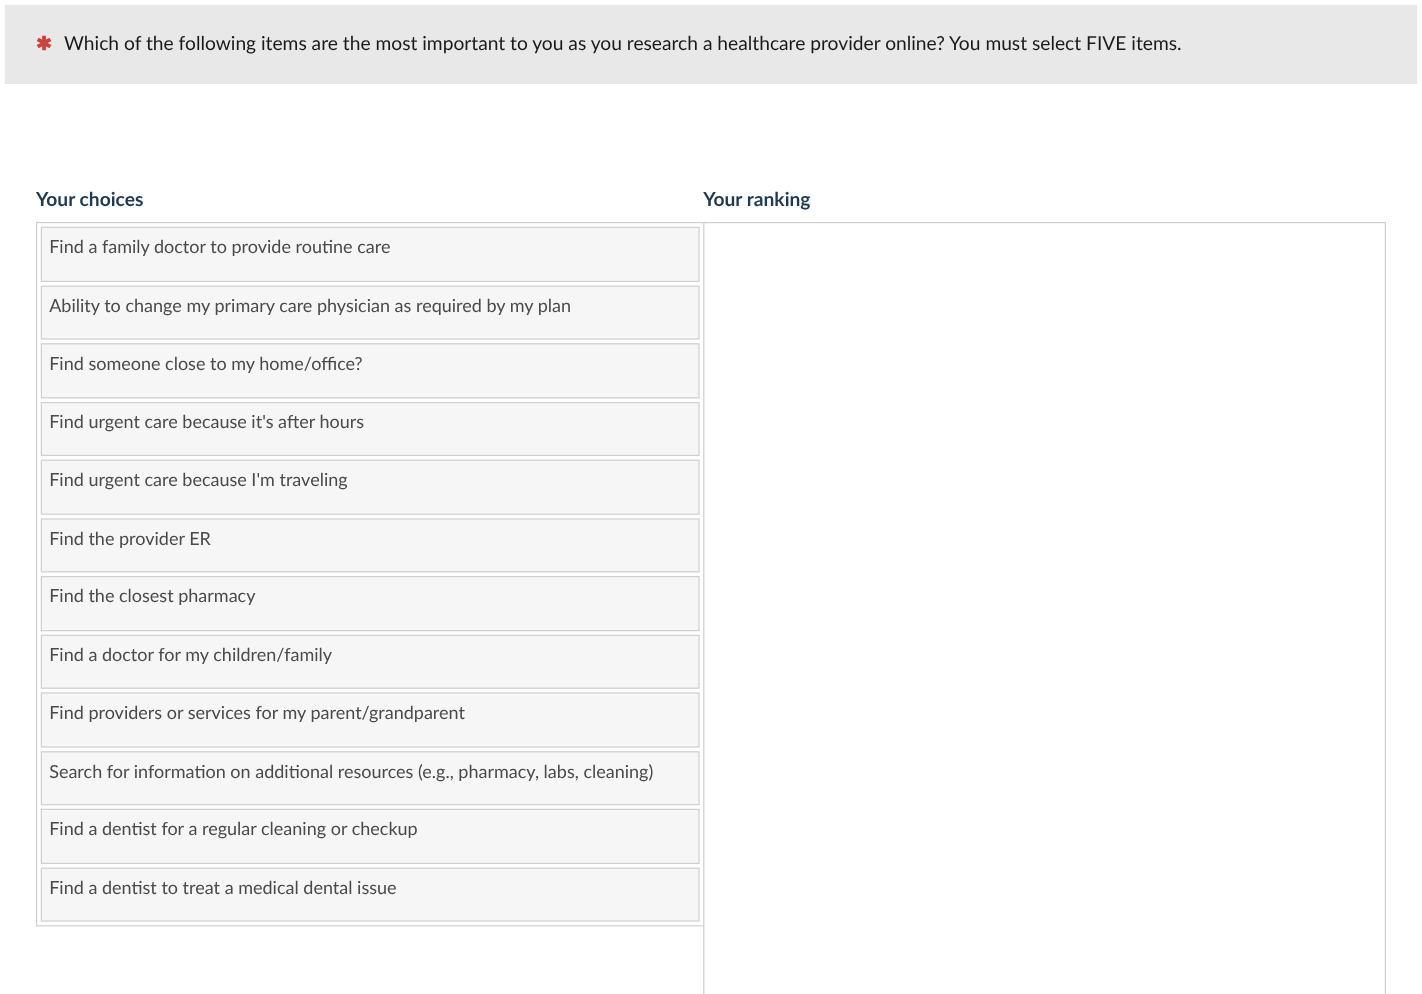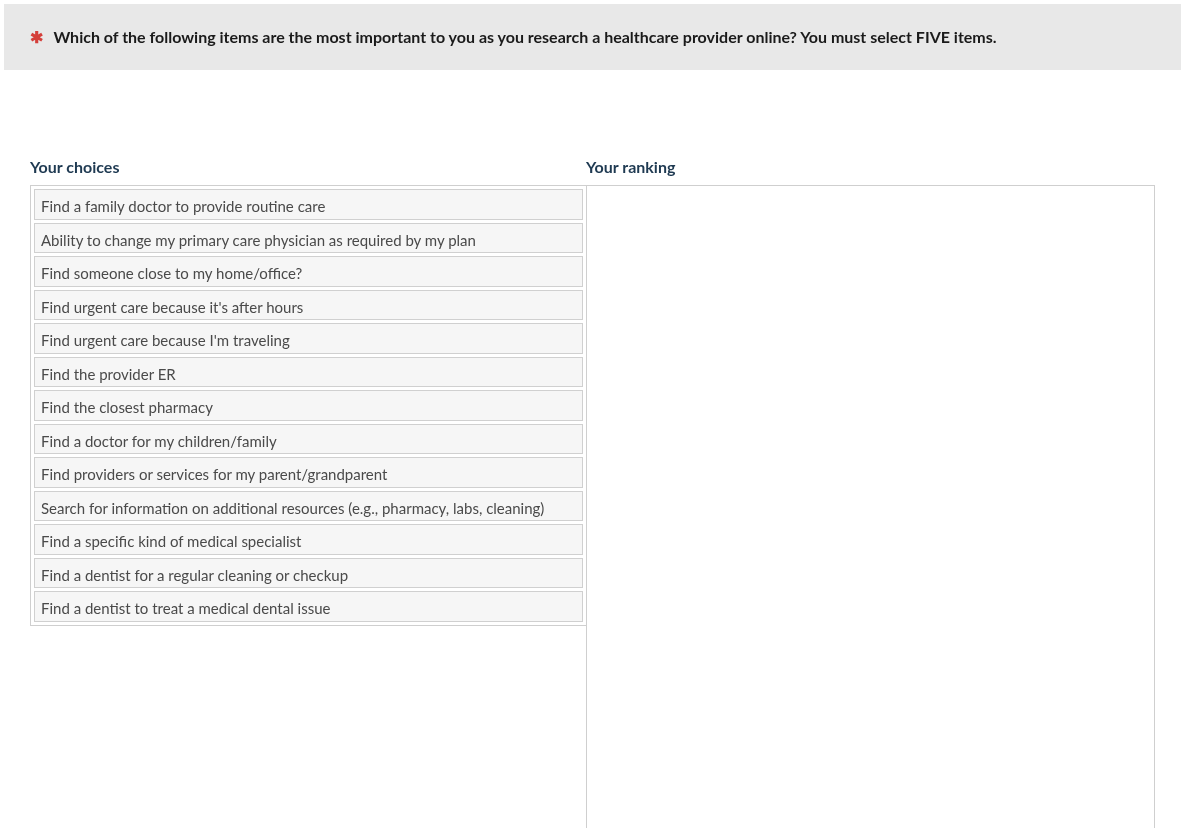--- a/index.html
+++ b/index.html
@@ -25,21 +25,20 @@
       color: #d43f3a;
       font-weight: bold;
       font-size: 16px;
       line-height: 1.4;
       flex-shrink: 0;
     }
     .question-text {
       font-size: 16px;
       color: #1a1a1a;
       line-height: 1.4;
-      font-weight: bold;
     }
     .content-row {
       display: flex;
       padding: 39px 26px 0 26px;
       gap: 0;
     }
     .column {
       display: flex;
       flex-direction: column;
     }
@@ -68,21 +67,21 @@
     }
     .ranking-container {
       border: 1px solid #cfcfcf;
       background: #ffffff;
       flex: 1;
       min-height: 675px;
     }
     .choice-item {
       border: 1px solid #d0d0d0;
       background: #f6f6f6;
-      padding: 7px 6px 2px 6px;
+      padding: 7px 6px 17px 6px;
       font-size: 15px;
       color: #4a4a4a;
       cursor: move;
       line-height: 1.3;
     }
   </style>
 </head>
 <body>
 
 <div class="question-header">
@@ -97,21 +96,20 @@
         <div class="choice-item">Find a family doctor to provide routine care</div>
         <div class="choice-item">Ability to change my primary care physician as required by my plan</div>
         <div class="choice-item">Find someone close to my home/office?</div>
         <div class="choice-item">Find urgent care because it's after hours</div>
         <div class="choice-item">Find urgent care because I'm traveling</div>
         <div class="choice-item">Find the provider ER</div>
         <div class="choice-item">Find the closest pharmacy</div>
         <div class="choice-item">Find a doctor for my children/family</div>
         <div class="choice-item">Find providers or services for my parent/grandparent</div>
         <div class="choice-item">Search for information on additional resources (e.g., pharmacy, labs, cleaning)</div>
-        <div class="choice-item">Find a specific kind of medical specialist</div>
         <div class="choice-item">Find a dentist for a regular cleaning or checkup</div>
         <div class="choice-item">Find a dentist to treat a medical dental issue</div>
       </div>
   </div>
   <div class="column column-right">
     <div class="column-header">Your ranking</div>
     <div class="ranking-container"></div>
   </div>
 </div>
 

